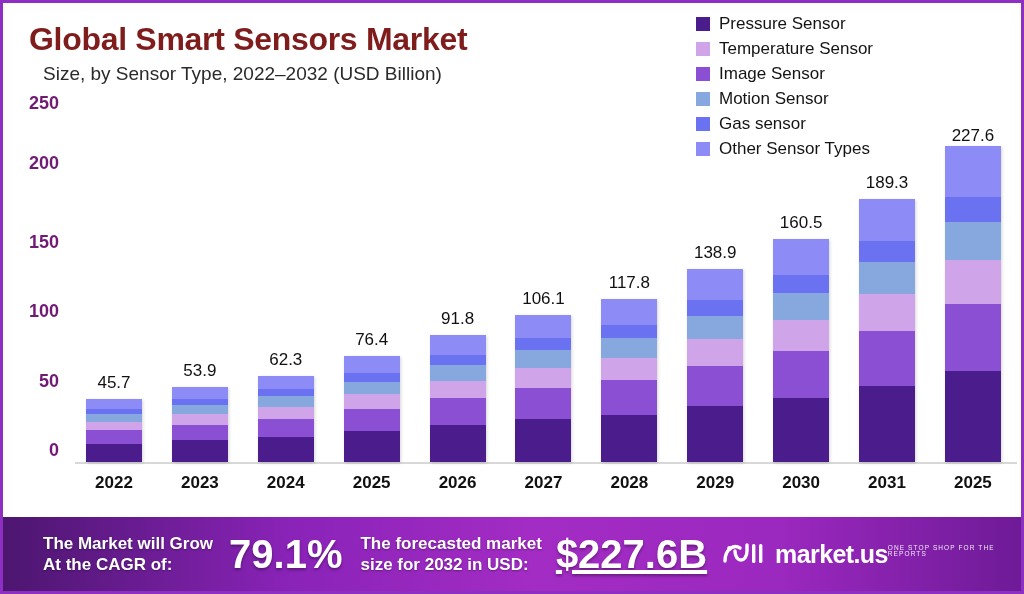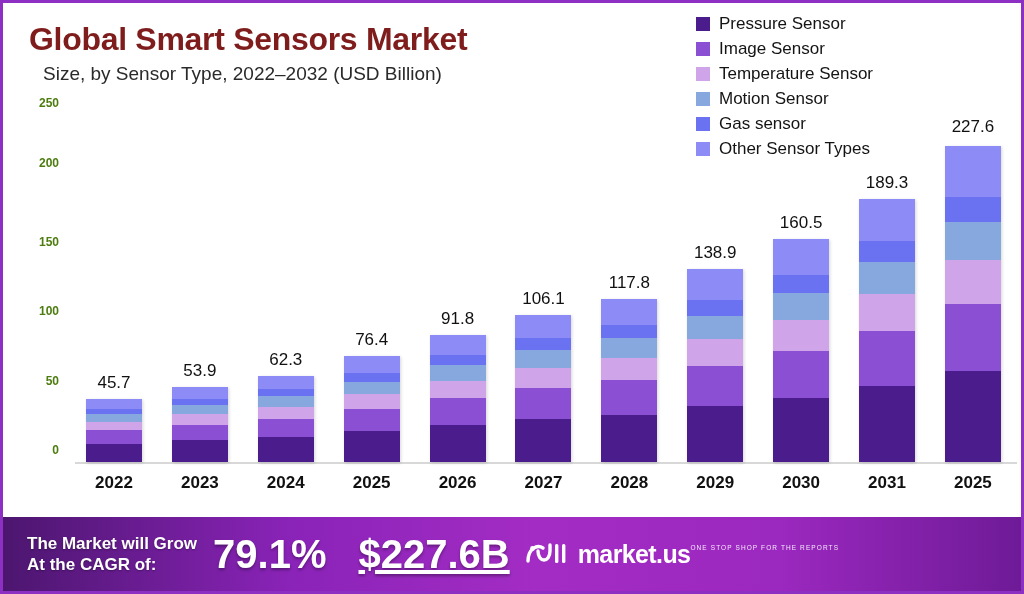--- a/index.html
+++ b/index.html
@@ -48,21 +48,21 @@
   .legend-label{
     font-size:17px;color:#141414;white-space:nowrap;
   }
   .yaxis{
     position:absolute;left:0px;top:100px;
     width:66px;height:359px;
   }
   .ytick{
     position:absolute;right:10px;
     transform:translateY(-50%);
-    font-size:12px;font-weight:bold;color:#4d7c0f;
+    font-size:18px;font-weight:bold;color:#701a75;
     text-align:right;
   }
   .baseline{
     position:absolute;left:72px;top:459px;
     width:942px;height:2px;background:#d8d8d8;
   }
 
   .bars{
     position:absolute;left:78px;top:112px;
     width:925px;height:347px;
@@ -133,26 +133,26 @@
 
   <div class="chart-title">Global Smart Sensors Market</div>
   <div class="chart-subtitle">Size, by Sensor Type, 2022–2032 (USD Billion)</div>
 
   <div class="legend" id="legend">
       <div class="legend-item">
         <span class="legend-swatch" style="background: rgb(75, 28, 140);"></span>
         <span class="legend-label">Pressure Sensor</span>
       </div>
       <div class="legend-item">
+        <span class="legend-swatch" style="background: rgb(207, 164, 232);"></span>
+        <span class="legend-label">Temperature Sensor</span>
+      </div>
+      <div class="legend-item">
         <span class="legend-swatch" style="background: rgb(139, 79, 212);"></span>
         <span class="legend-label">Image Sensor</span>
-      </div>
-      <div class="legend-item">
-        <span class="legend-swatch" style="background: rgb(207, 164, 232);"></span>
-        <span class="legend-label">Temperature Sensor</span>
       </div>
       <div class="legend-item">
         <span class="legend-swatch" style="background: rgb(134, 168, 222);"></span>
         <span class="legend-label">Motion Sensor</span>
       </div>
       <div class="legend-item">
         <span class="legend-swatch" style="background: rgb(106, 114, 242);"></span>
         <span class="legend-label">Gas sensor</span>
       </div>
       <div class="legend-item">
@@ -277,21 +277,21 @@
         <div class="bar-stack" style="height: 262.748px;">
           <div class="seg" style="height: 76.0624px; background: rgb(75, 28, 140);"></div>
           <div class="seg" style="height: 55.2424px; background: rgb(139, 79, 212);"></div>
           <div class="seg" style="height: 36.782px; background: rgb(207, 164, 232);"></div>
           <div class="seg" style="height: 31.5076px; background: rgb(134, 168, 222);"></div>
           <div class="seg" style="height: 20.9588px; background: rgb(106, 114, 242);"></div>
           <div class="seg" style="height: 42.1952px; background: rgb(141, 140, 247);"></div>
         </div>
       </div>
       <div class="bar-col">
-        <div class="bar-value" style="bottom: 325px;">227.6</div>
+        <div class="bar-value" style="bottom: 316px;">227.6</div>
         <div class="bar-stack" style="height: 315.909px;">
           <div class="seg" style="height: 91.3304px; background: rgb(75, 28, 140);"></div>
           <div class="seg" style="height: 66.3464px; background: rgb(139, 79, 212);"></div>
           <div class="seg" style="height: 44.2772px; background: rgb(207, 164, 232);"></div>
           <div class="seg" style="height: 37.8924px; background: rgb(134, 168, 222);"></div>
           <div class="seg" style="height: 25.2616px; background: rgb(106, 114, 242);"></div>
           <div class="seg" style="height: 50.8008px; background: rgb(141, 140, 247);"></div>
         </div>
       </div>
     </div>
@@ -304,29 +304,33 @@
       <div class="xtick">2026</div>
       <div class="xtick">2027</div>
       <div class="xtick">2028</div>
       <div class="xtick">2029</div>
       <div class="xtick">2030</div>
       <div class="xtick">2031</div>
       <div class="xtick">2025</div>
     </div>
 
   <div class="banner">
-    <div class="banner-block" style="margin-left:24px;">
+    <div class="banner-block" style="margin-left:40px;">
       <div>
         <div class="banner-text">The Market will Grow</div>
         <div class="banner-text">At the CAGR of:</div>
       </div>
       <div class="banner-big" style="margin-left:16px;">79.1%</div>
     </div>
 
     <div class="banner-block" style="margin-left:18px;">
+      <div>
+        <div class="banner-text">The forecasted market</div>
+        <div class="banner-text">size for 2032 in USD:</div>
+      </div>
       <div class="banner-big" style="margin-left:14px;text-decoration:underline;">$227.6B</div>
     </div>
 
     <div class="logo">
       <span class="logo-mark">
         <svg width="46" height="30" viewBox="0 0 46 30" aria-hidden="true">
           <path d="M4 22 C4 10, 13 5, 19 9" stroke="#ffffff" stroke-width="3.4" fill="none" stroke-linecap="round"></path>
           <circle cx="8.5" cy="9.5" r="2.4" fill="#ffffff"></circle>
           <path d="M14 12 C14 24, 26 24, 26 12 L26 6" stroke="#ffffff" stroke-width="3.4" fill="none" stroke-linecap="round" stroke-linejoin="round"></path>
           <rect x="31" y="5" width="3.4" height="19" fill="#ffffff" rx="1.5"></rect>

